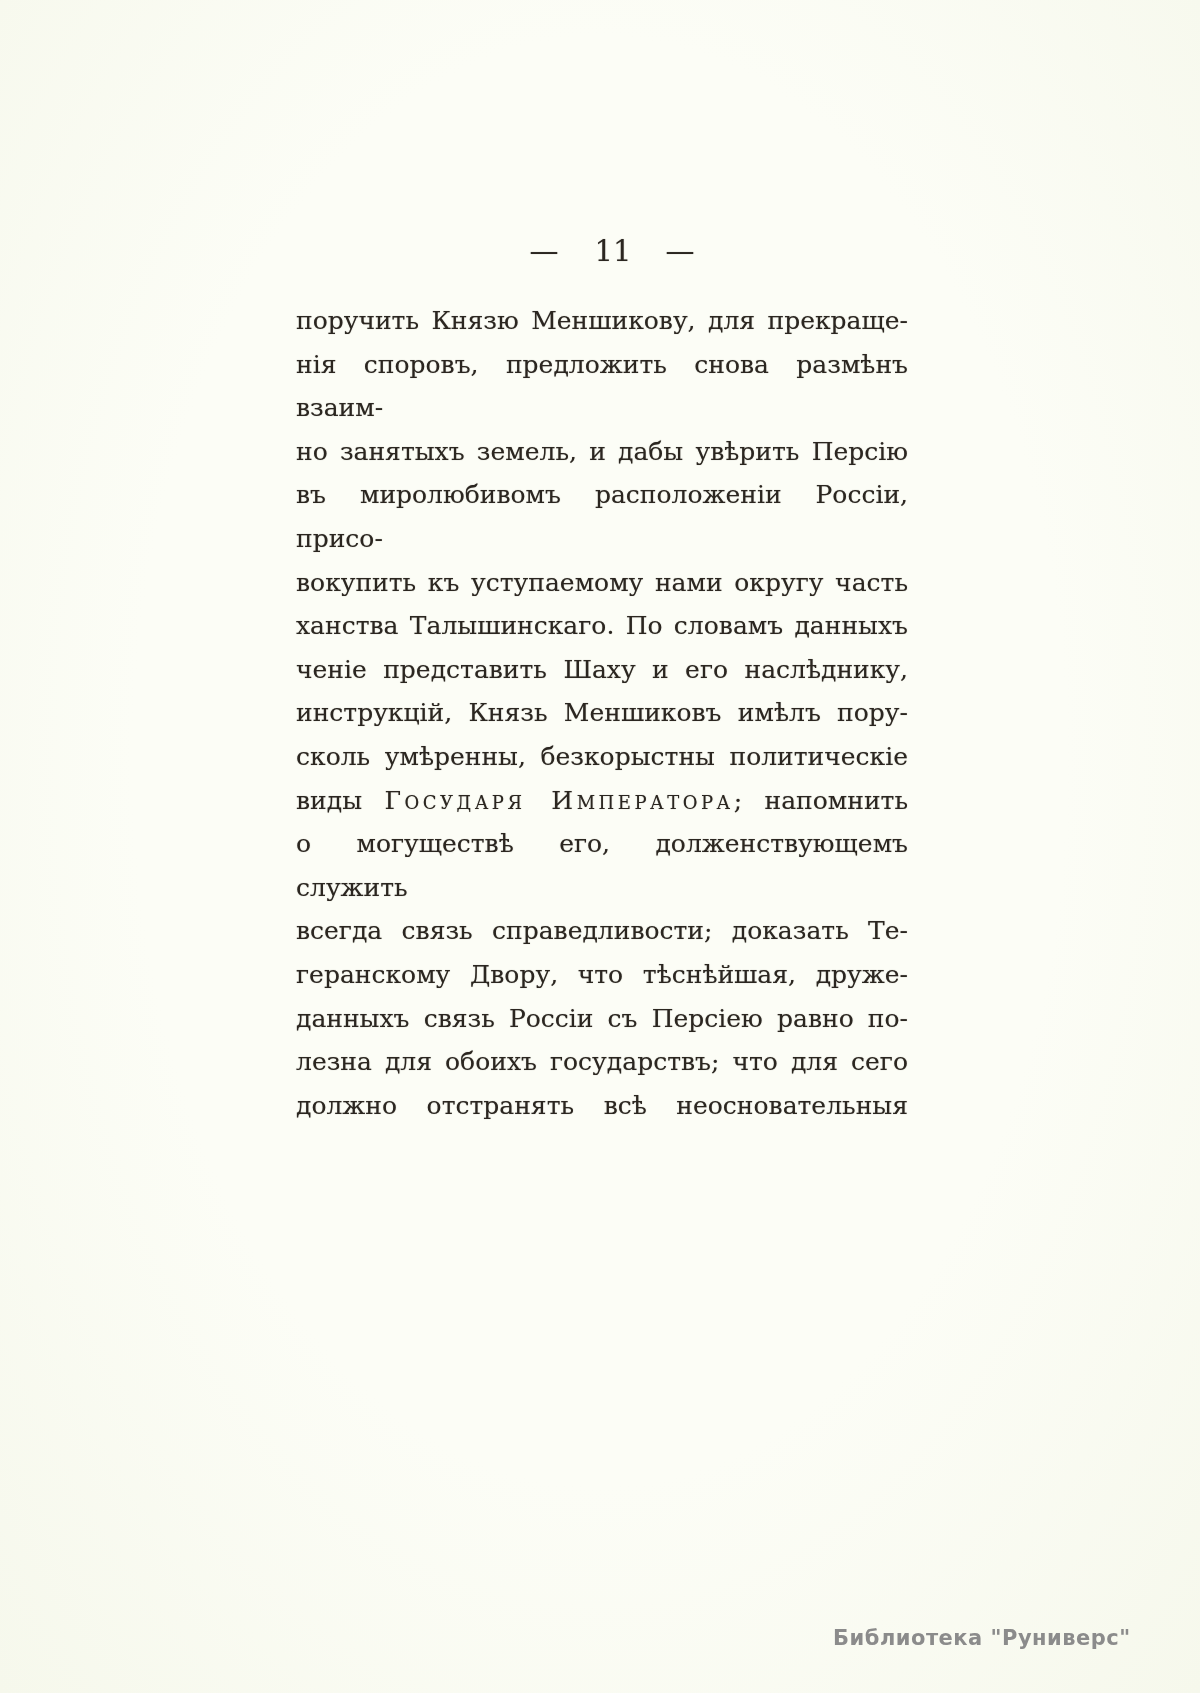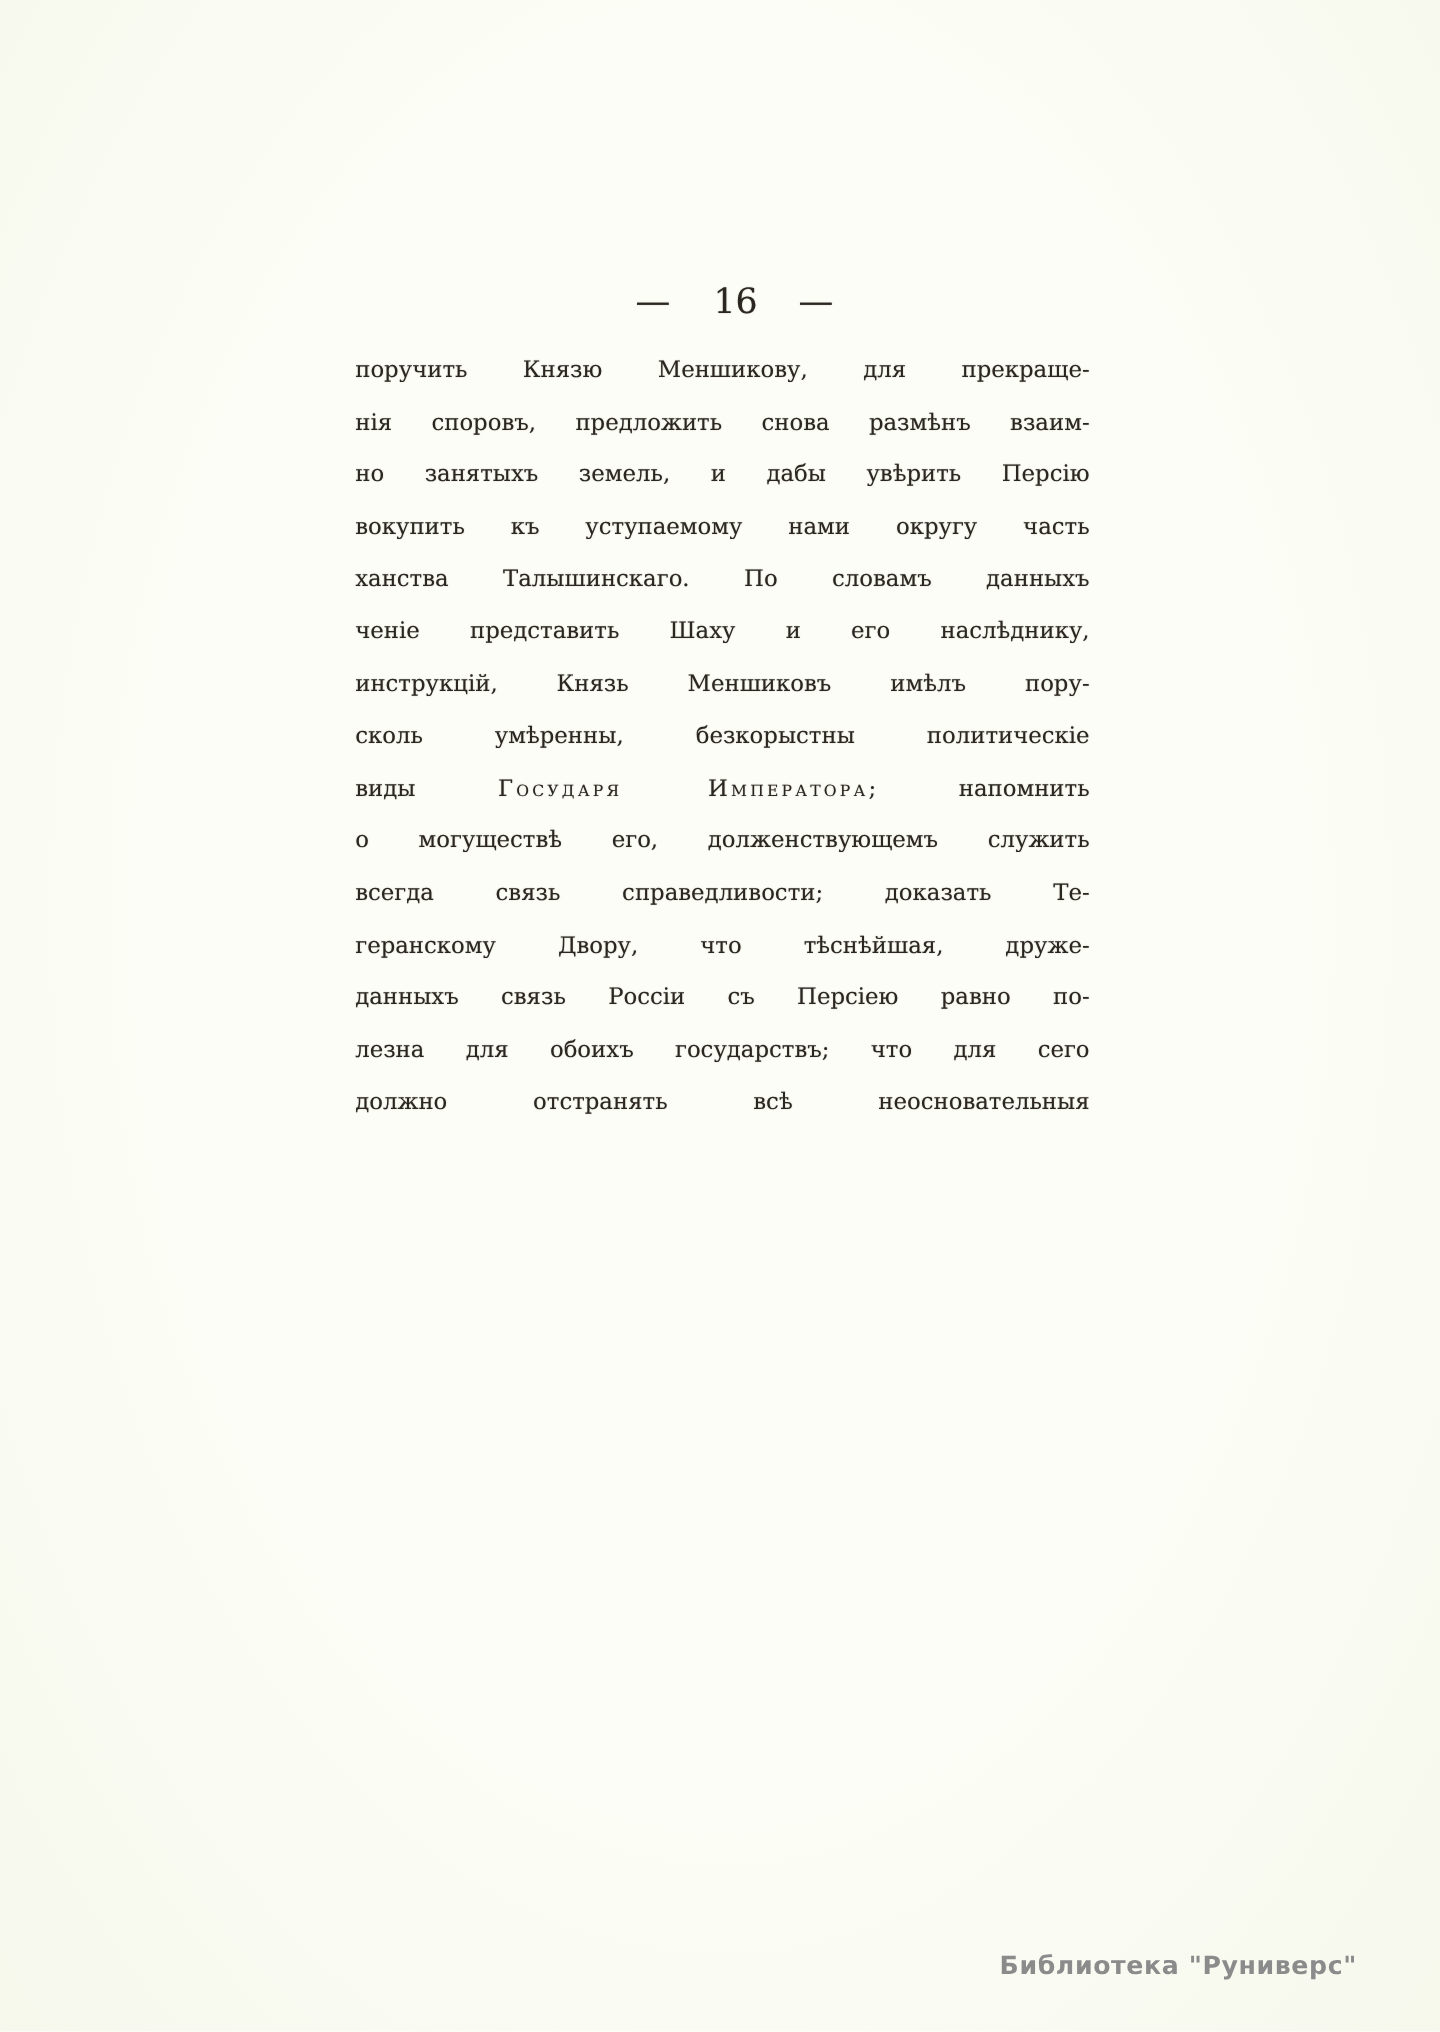--- a/index.html
+++ b/index.html
@@ -29,23 +29,23 @@
   .page-header .dash {
     margin: 0 17px;
     letter-spacing: 2px;
   }
   .page-header .num {
     margin: 0 17px;
   }
   .text-block {
     position: absolute;
     left: 296px;
-    top: 287px;
+    top: 299px;
     width: 612px;
-    font-size: 19px;
+    font-size: 25px;
     line-height: 43.6px;
     color: #2b2620;
     text-shadow: 0 0 1px rgba(43, 38, 32, 0.42);
   }
   .line {
     text-align: justify;
     text-align-last: justify;
     white-space: normal;
   }
   .sc {
@@ -60,27 +60,28 @@
     font-weight: bold;
     font-size: 21px;
     color: #8b8b8b;
     letter-spacing: 0.5px;
   }
 </style>
 </head>
 <body>
 
 <div class="page-header">
-  <span class="dash">—</span><span class="num">16</span><span class="dash">—</span>
+  <span class="dash">—</span><span class="num">11</span><span class="dash">—</span>
 </div>
 
 <div class="text-block" id="text-block">
     <div class="line"><span>поручить Князю Меншикову, для прекраще-</span></div>
     <div class="line"><span>нія споровъ, предложить снова размѣнъ взаим-</span></div>
     <div class="line"><span>но занятыхъ земель, и дабы увѣрить Персію</span></div>
+    <div class="line"><span>въ миролюбивомъ расположеніи Россіи, присо-</span></div>
     <div class="line"><span>вокупить къ уступаемому нами округу часть</span></div>
     <div class="line"><span>ханства Талышинскаго. По словамъ данныхъ</span></div>
     <div class="line"><span>ченіе представить Шаху и его наслѣднику,</span></div>
     <div class="line"><span>инструкцій, Князь Меншиковъ имѣлъ пору-</span></div>
     <div class="line"><span>сколь умѣренны, безкорыстны политическіе</span></div>
     <div class="line"><span>виды </span><span class="sc">Государя Императора</span><span>; напомнить</span></div>
     <div class="line"><span>о могуществѣ его, долженствующемъ служить</span></div>
     <div class="line"><span>всегда связь справедливости; доказать Те-</span></div>
     <div class="line"><span>геранскому Двору, что тѣснѣйшая, друже-</span></div>
     <div class="line"><span>данныхъ связь Россіи съ Персіею равно по-</span></div>

